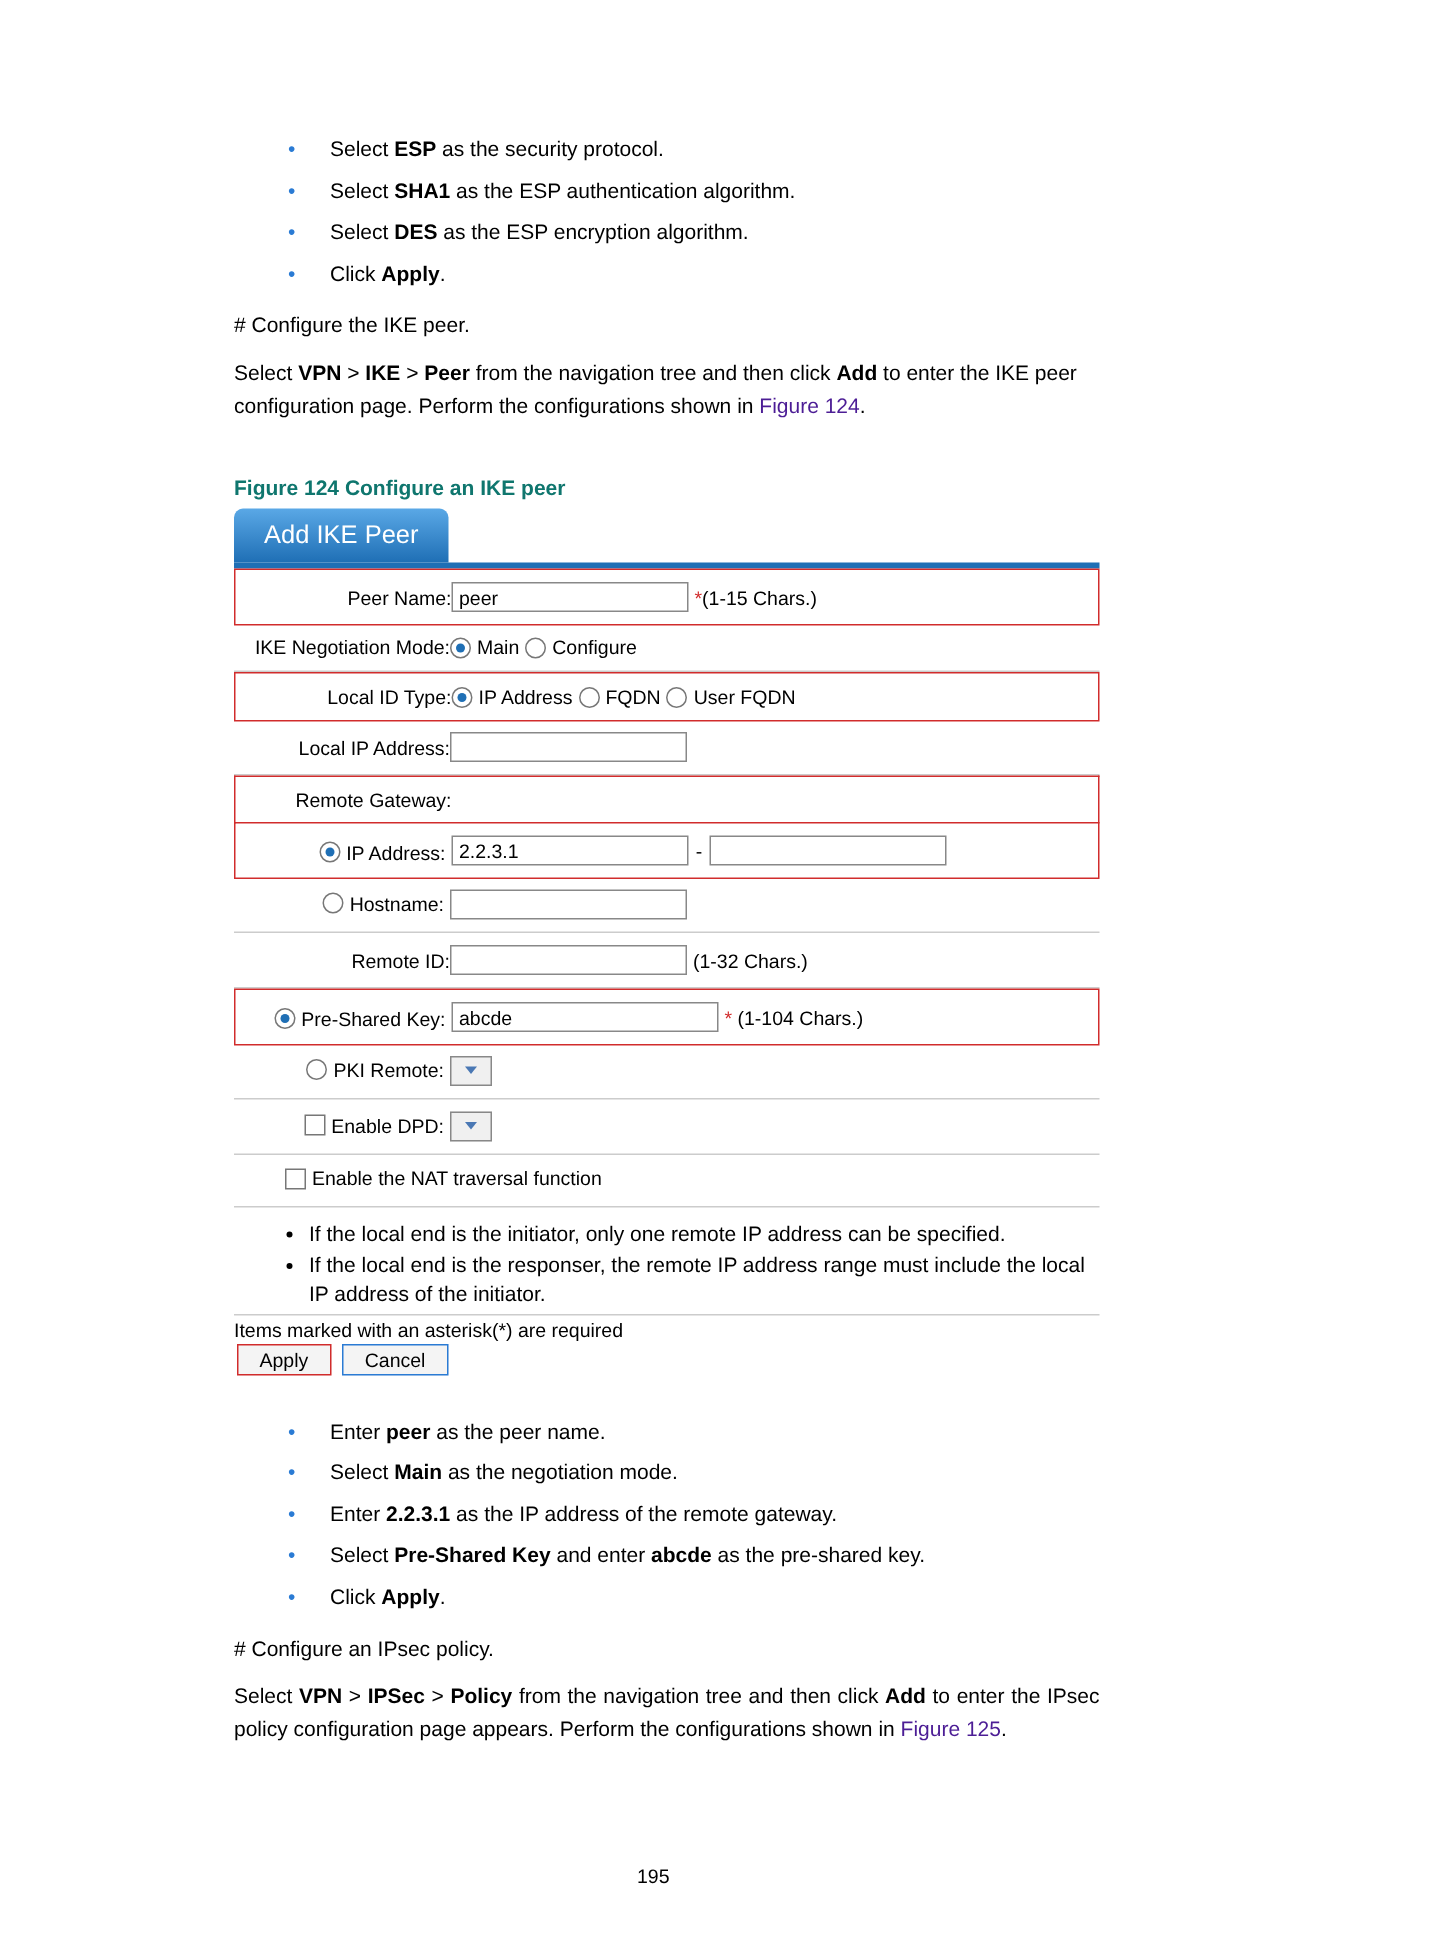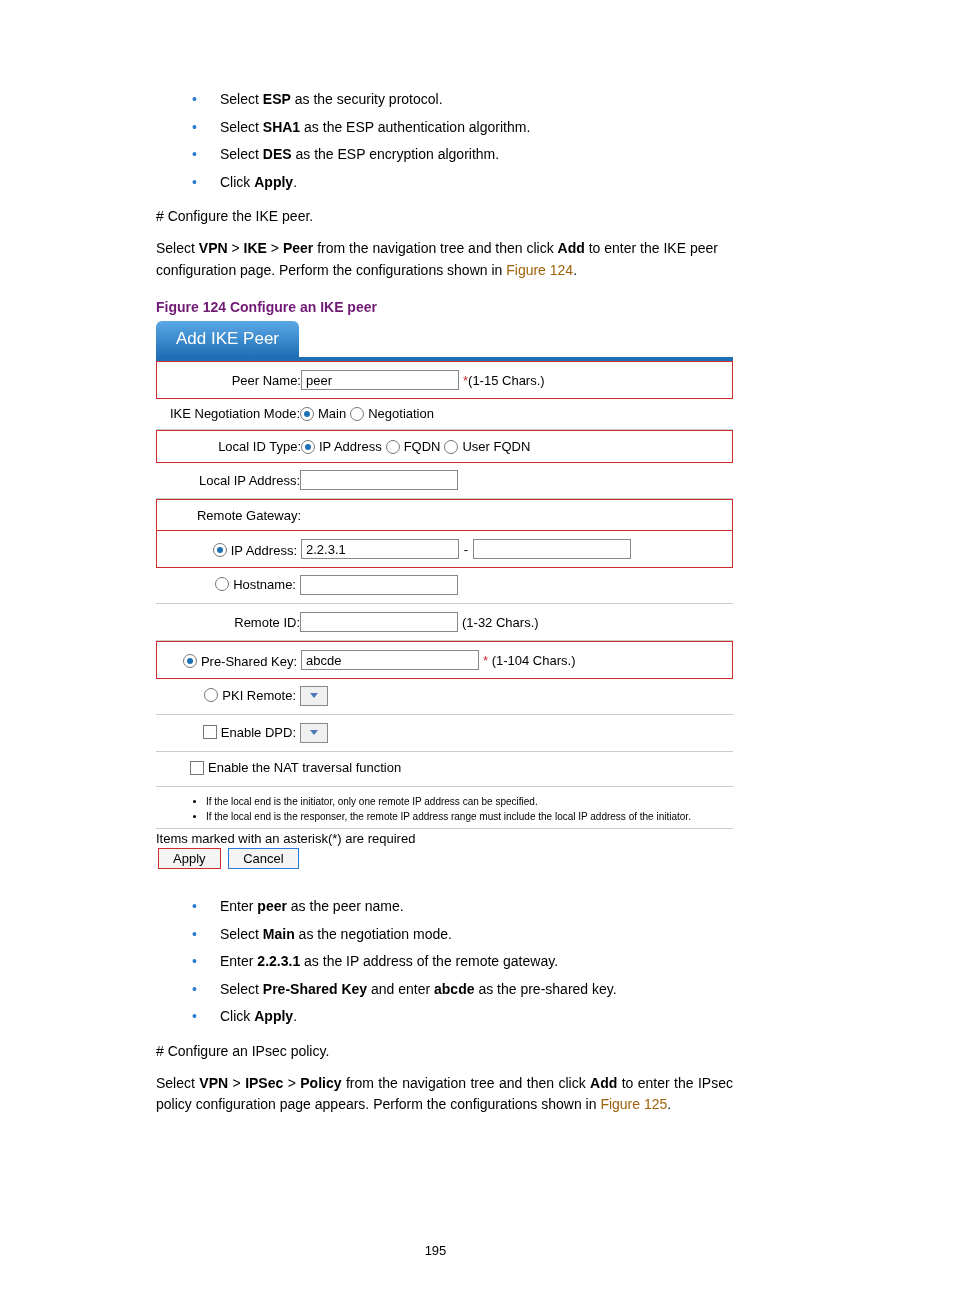--- a/index.html
+++ b/index.html
@@ -35,25 +35,25 @@
     color: #2a7bd4;
     font-size: 14px;
     line-height: 1.4;
   }
   .para {
     margin: 10px 0;
     line-height: 1.55;
   }
   .justify { text-align: justify; }
   .fig-caption {
-    color: #701a75;
+    color: #0f766e;
     font-weight: bold;
-    margin: 18px 0 6px 0;
-  }
-  .link { color: #a16207; }
+    margin: 36px 0 6px 0;
+  }
+  .link { color: #4c1d95; }
   b { font-weight: bold; }
 
   
   .fig {
     margin-bottom: 28px;
   }
   .tab {
     display: inline-block;
     background: linear-gradient(#5aa8e6, #1f6fb5);
     color: #fff;
@@ -135,21 +135,21 @@
   }
   .checkbox .box {
     width: 12px; height: 12px;
     border: 1px solid #777;
     margin-right: 4px;
     background: #fff;
   }
   .notes {
     list-style: disc;
     padding-left: 50px;
-    font-size: 10px;
+    font-size: 14px;
     margin: 8px 0 4px 0;
   }
   .notes li { margin-bottom: 2px; line-height: 1.35; }
   .required-note {
     font-size: 13px;
     border-top: 1px solid #ccc;
     padding-top: 2px;
     margin-top: 2px;
   }
   .btnbar {
@@ -208,21 +208,21 @@
       </div>
 
       <div class="row">
         <span class="label">IKE Negotiation Mode:</span>
         <span class="radio">
             <span class="dot selected"></span>
             <span>Main</span>
           </span>
         <span class="radio">
             <span class="dot"></span>
-            <span>Negotiation</span>
+            <span>Configure</span>
           </span>
       </div>
 
       <div class="row redbox">
         <span class="label">Local ID Type:</span>
         <span class="radio">
             <span class="dot selected"></span>
             <span>IP Address</span>
           </span>
         <span class="radio">

